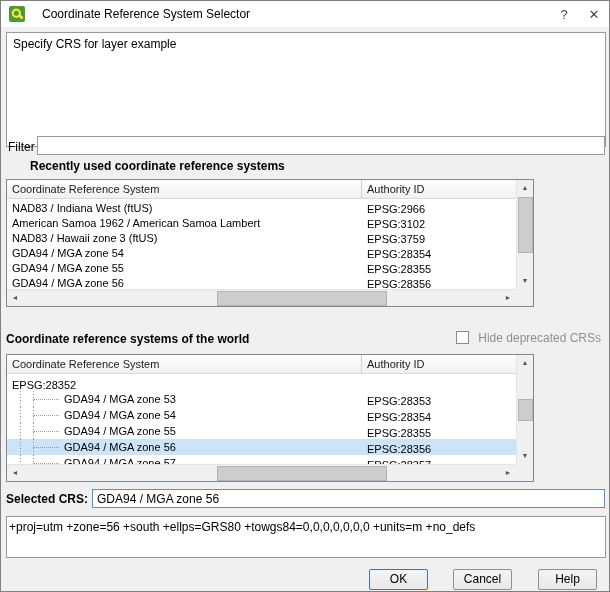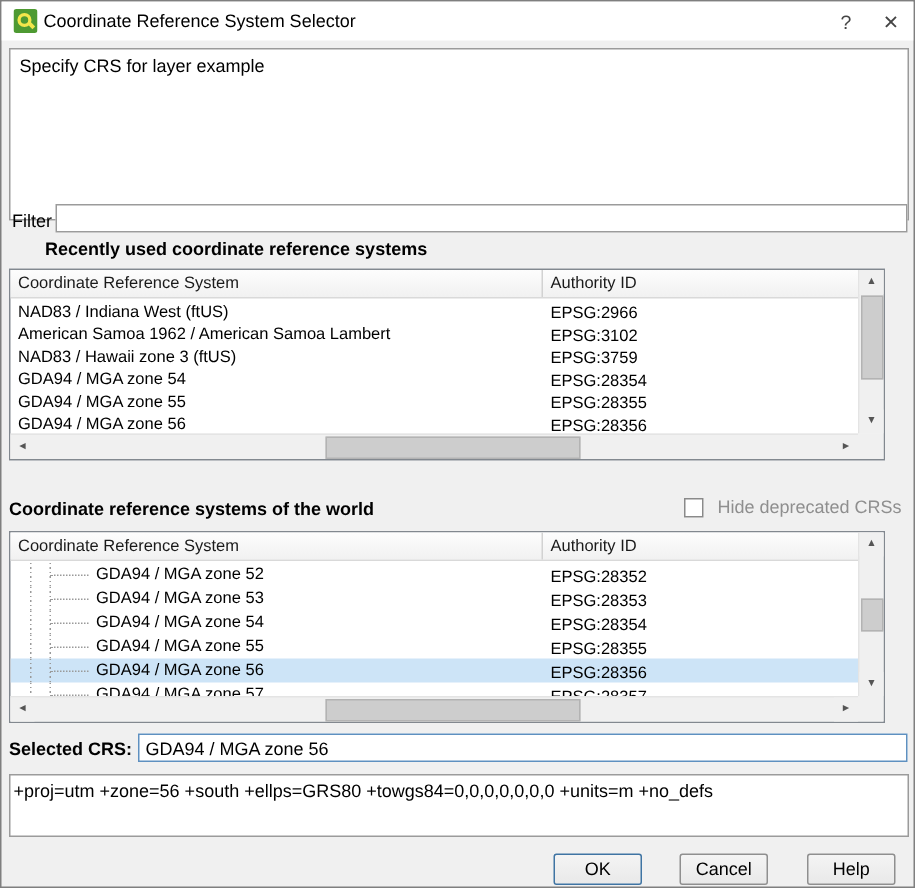--- a/index.html
+++ b/index.html
@@ -2,41 +2,41 @@
 <html><head>
 <meta charset="utf-8">
 <style>
   * { margin:0; padding:0; box-sizing:border-box; }
   html,body { background:#ffffff; font-family:"Liberation Sans", sans-serif; }
   .dialog { position:relative; width:610px; height:592px; background:#f0f0f0; border:1px solid #7f7f7f; overflow:hidden; }
 
   
   .titlebar { position:absolute; left:0; top:0; width:100%; height:26px; background:#ffffff; display:flex; align-items:center; padding-left:8px; }
   .app-icon { width:16px; height:16px; flex:none; }
-  .title { font-size:12px; color:#000; margin-left:4px; flex:1; white-space:nowrap; overflow:hidden; }
+  .title { font-size:12px; color:#000; margin-left:17px; flex:1; white-space:nowrap; overflow:hidden; }
   .tb-btn { width:30px; height:26px; display:flex; align-items:center; justify-content:center; color:#444; font-size:13px; flex:none; }
 
   
   .desc-box { position:absolute; left:5px; top:31px; width:600px; height:115px; background:#fff; border:1px solid #9b9b9b; font-size:12px; color:#000; padding:4px 6px; }
 
   
   .filter-label { position:absolute; left:7px; top:139px; font-size:12px; color:#000; }
   .filter-input { position:absolute; left:36px; top:135px; width:568px; height:19px; border:1px solid #9b9b9b; background:#fff; font-size:12px; padding:1px 3px; font-family:inherit; }
 
   .section-heading { position:absolute; left:5px; font-size:12px; font-weight:bold; color:#000; white-space:nowrap; }
   .heading-recent { top:158px;padding-left:24px; }
   .heading-world { top:331px; }
 
   
-  .hide-dep { position:absolute; right:8px; top:330px; display:flex; align-items:center; gap:9px; }
+  .hide-dep { position:absolute; right:8px; top:330px; display:flex; align-items:flex-start; gap:9px; }
   .checkbox { width:13px; height:13px; background:#fff; border:1px solid #8a8a8a; flex:none; }
   .cb-label { font-size:12px; color:#8f8f8f; white-space:nowrap; }
 
   
-  .table { position:absolute; left:5px; width:584px; height:128px; background:#fff; border:1px solid #82888f; }
+  .table { position:absolute; left:5px; width:528px; height:128px; background:#fff; border:1px solid #82888f; }
   .table-recent { top:178px; }
   .table-world { top:353px; }
   .thead { position:absolute; top:0; left:0; right:17px; height:19px; display:flex; background:linear-gradient(#fdfdfd,#f1f1f1); border-bottom:1px solid #d9d9d9; }
   .hcell { font-size:11px; color:#1a1a1a; padding:0 5px; display:flex; align-items:center; white-space:nowrap; overflow:hidden; }
   .h1 { width:355px; border-right:1px solid #d2d2d2; flex:none; }
   .h2 { flex:1; }
   .tbody { position:absolute; top:20px; left:0; right:17px; bottom:17px; overflow:hidden; }
   .trow { display:flex; height:15px; align-items:flex-end; font-size:11px; color:#000; }
   .tbody-world .trow { height:16px; }
   .trow.selected { background:#cde4f7; }
@@ -164,24 +164,20 @@
     <span class="cb-label">Hide deprecated CRSs</span>
   </div>
 
   <div class="table table-world">
     <div class="thead">
       <div class="hcell h1">Coordinate Reference System</div>
       <div class="hcell h2">Authority ID</div>
     </div>
     <div class="tbody tbody-world" id="world-body">
         <div class="trow">
-          <div class="cell c1">
-            <span class="tree-guide"></span>
-            <span>GDA94 / MGA zone 52</span>
-          </div>
           <div class="cell c2">EPSG:28352</div>
         </div>
         <div class="trow">
           <div class="cell c1">
             <span class="tree-guide"></span>
             <span>GDA94 / MGA zone 53</span>
           </div>
           <div class="cell c2">EPSG:28353</div>
         </div>
         <div class="trow">

